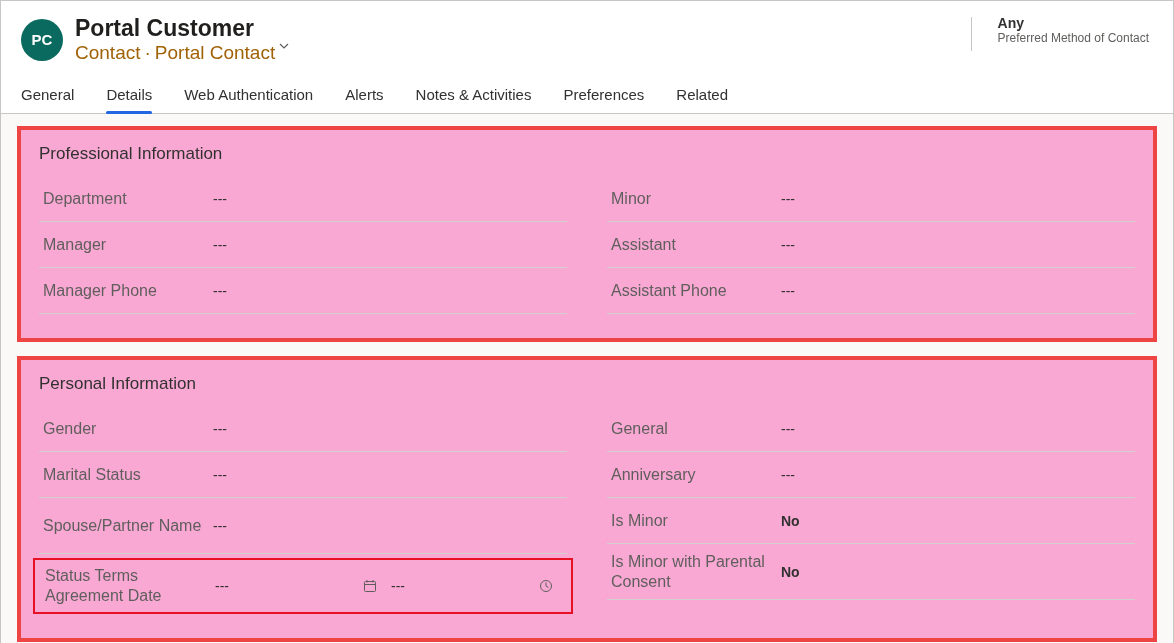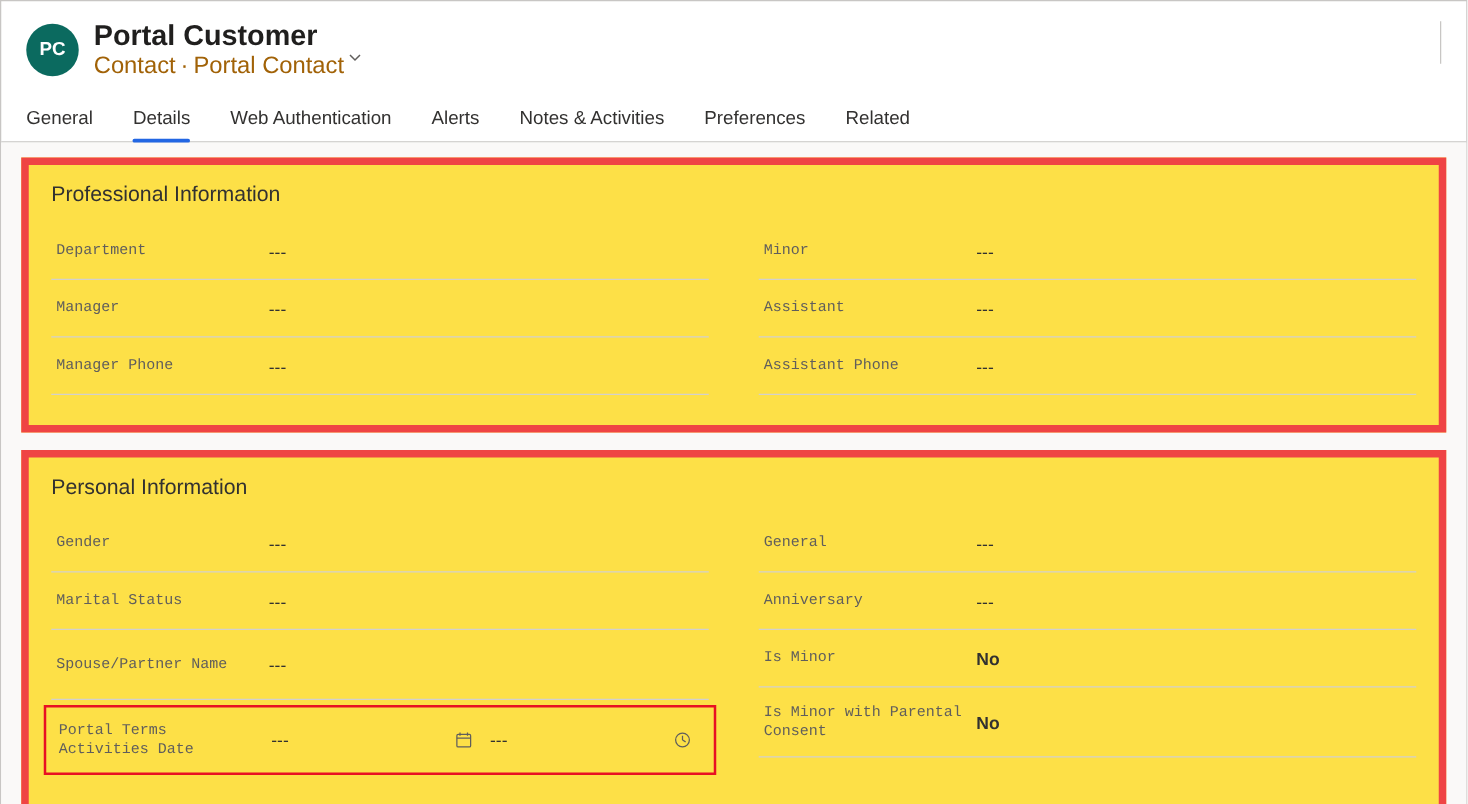--- a/index.html
+++ b/index.html
@@ -100,22 +100,22 @@
     right: 0;
     height: 3px;
     background: #2266e3;
     border-radius: 2px;
   }
   .content {
     padding: 12px 16px 16px 16px;
     background: #faf9f8;
   }
   .section {
-    background: #fde047;
-    border: 6px solid #ef4444;
+    background: #f9a8d4;
+    border: 4px solid #ef4444;
     padding: 14px 18px 24px 18px;
     margin-bottom: 14px;
   }
   .section-title {
     font-size: 17px;
     color: #323130;
     margin-bottom: 12px;
   }
   .two-col {
     display: flex;
@@ -128,24 +128,23 @@
     display: flex;
     align-items: center;
     border-bottom: 1px solid #d2d0ce;
     padding: 0 4px;
     min-height: 46px;
   }
   .field-row.tall { min-height: 56px; }
   .field-label {
     width: 170px;
     color: #605e5c;
-    font-size: 12px;
+    font-size: 16px;
     padding-right: 8px;
     line-height: 1.25;
-    font-family: Liberation Mono, monospace;
   }
   .field-value {
     flex: 1;
     color: #323130;
     font-size: 14px;
   }
   .field-value.bold { font-weight: 600; }
   .datetime-value {
     flex: 1;
     display: flex;
@@ -187,20 +186,24 @@
           <span class="chevron icon">
             <svg width="10" height="10" viewBox="0 0 10 10">
                 <path d="M1 3 L5 7 L9 3" fill="none" stroke="#605e5c" stroke-width="1.2"></path>
               </svg>
           </span>
         </div>
       </div>
     </div>
     <div class="header-right">
       <div class="hr-divider"></div>
+      <div class="hr-item">
+        <span class="val">Any</span>
+        <span class="lbl">Preferred Method of Contact</span>
+      </div>
     </div>
   </div>
 
   <div class="tabs">
     <div class="tab">General</div>
     <div class="tab active">Details</div>
     <div class="tab">Web Authentication</div>
     <div class="tab">Alerts</div>
     <div class="tab">Notes &amp; Activities</div>
     <div class="tab">Preferences</div>
@@ -254,21 +257,21 @@
           <div class="field-row">
             <div class="field-label">Marital Status</div>
             <div class="field-value">---</div>
           </div>
           <div class="field-row tall">
             <div class="field-label">Spouse/Partner Name</div>
             <div class="field-value">---</div>
           </div>
           <div class="highlight">
             <div class="field-row">
-              <div class="field-label">Portal Terms Activities Date</div>
+              <div class="field-label">Status Terms Agreement Date</div>
               <div class="datetime-value">
                 <div class="dt-part">
                   <span>---</span>
                   <span class="icon">
                     <svg width="14" height="14" viewBox="0 0 14 14" fill="none" stroke="#605e5c" stroke-width="1">
                       <rect x="1.5" y="2.5" width="11" height="10" rx="1"></rect>
                       <line x1="1.5" y1="5.5" x2="12.5" y2="5.5"></line>
                       <line x1="4" y1="1" x2="4" y2="3.5"></line>
                       <line x1="10" y1="1" x2="10" y2="3.5"></line>
                     </svg>

